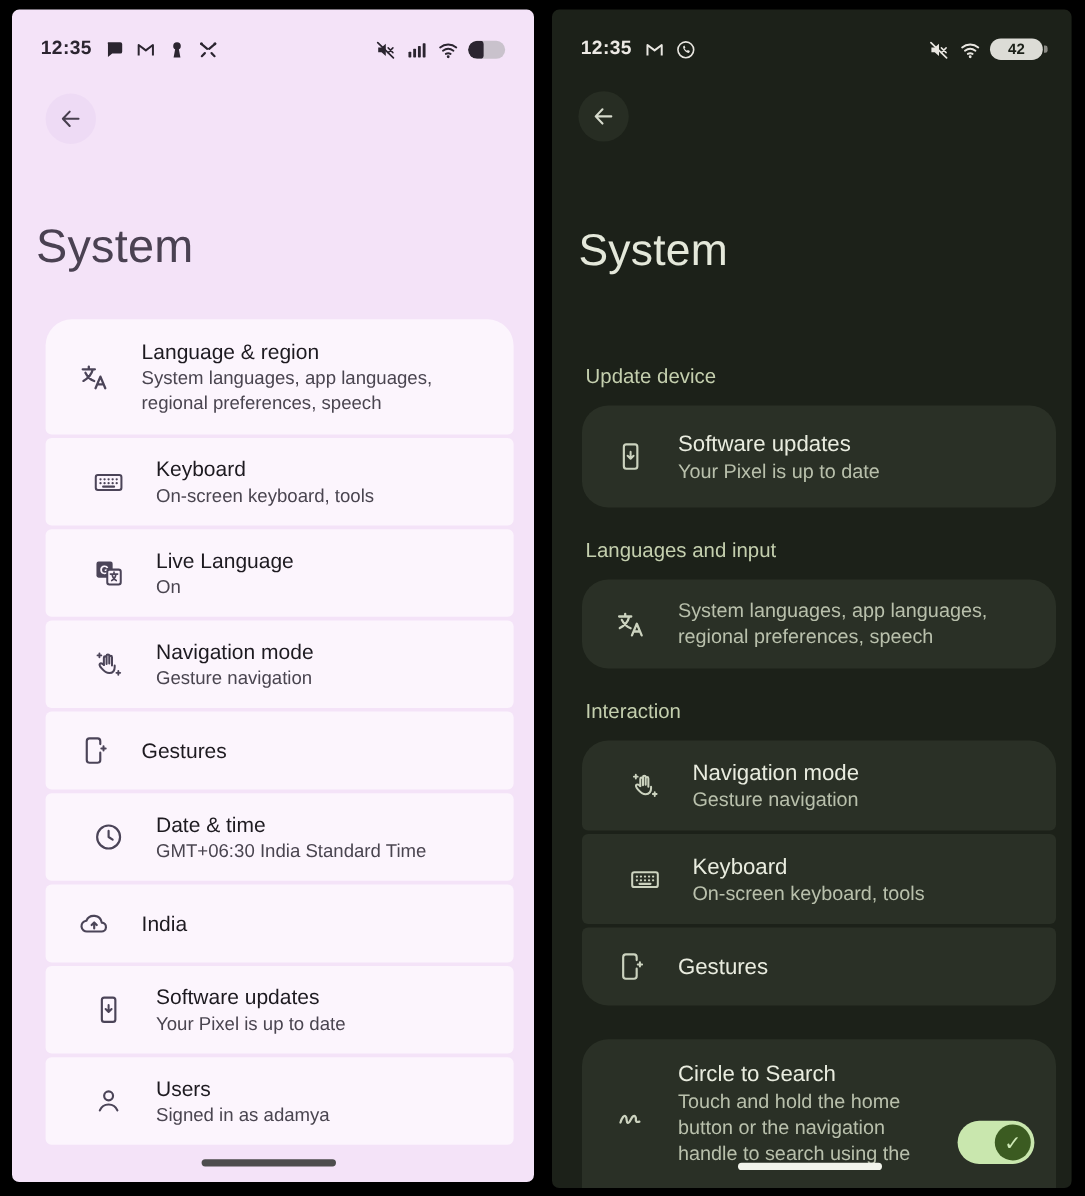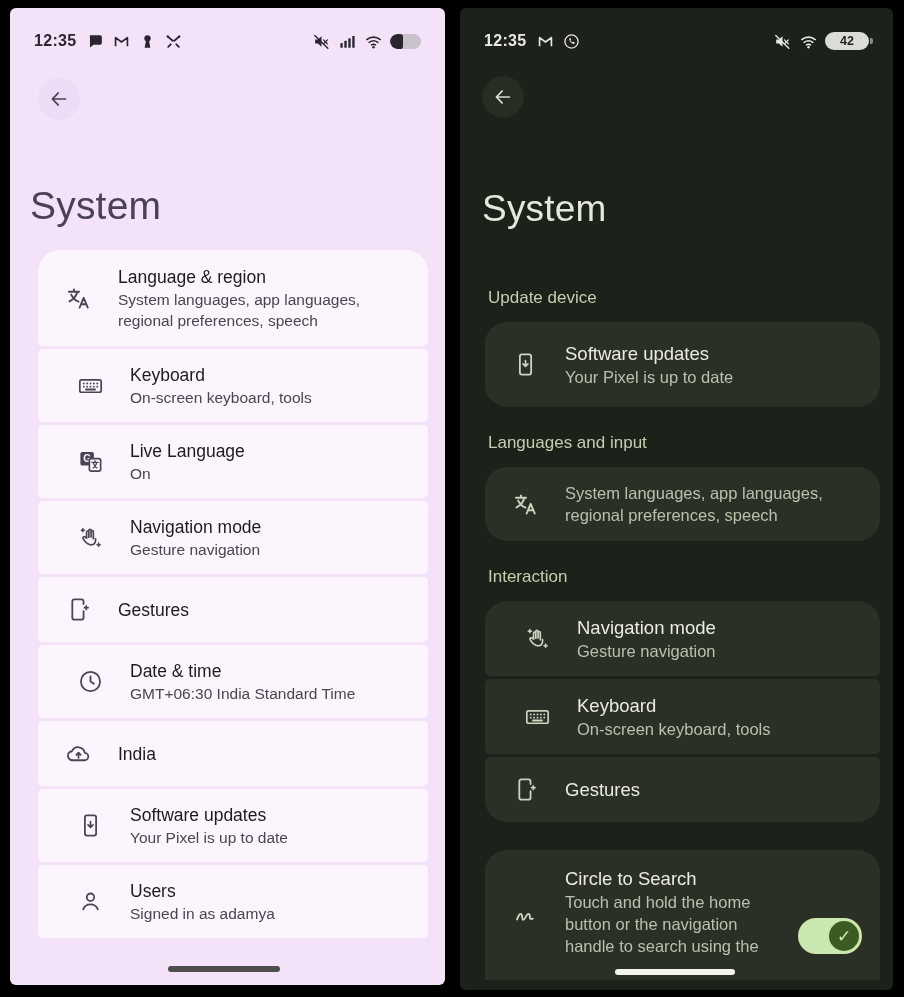--- a/index.html
+++ b/index.html
@@ -40,42 +40,42 @@
   .phone-right .pagetitle{top:180px;left:22px;font-size:37px;color:#e4e8da;}
 
   
   .list{position:absolute;box-sizing:border-box;}
   .phone-left .list{top:242px;left:28px;width:390px;}
   .phone-right .list{top:270px;left:25px;width:395px;}
 
   .card{display:flex;align-items:center;box-sizing:border-box;border-radius:5px;margin-bottom:3px;}
   .phone-left .card{background:#fcf5fd;}
   .phone-right .card{background:#2a3026;}
-  .phone-left .card:first-child{border-radius:22px 22px 5px 5px;}
+  .phone-left .card:first-child{border-radius:22px 22px 5px 5px;margin-top:16px;}
 
   .card .ic{width:80px;flex:0 0 80px;display:flex;align-items:center;justify-content:center;}
   .card .ic svg{width:27px;height:27px;}
   .phone-left .card .ic{color:#4b4458;}
   .phone-right .card .ic{color:#ccd3bf;}
 
   .card .txt{flex:1;padding-right:16px;}
   .t{font-weight:500;}
   .phone-left .t{font-size:17.5px;line-height:24px;color:#1d1a20;}
   .phone-right .t{font-size:18.5px;line-height:25px;color:#e9ecdf;}
   .s{font-weight:400;}
   .phone-left .s{font-size:15.5px;line-height:21px;color:#4a4550;}
   .phone-right .s{font-size:16.5px;line-height:22px;color:#b9c0ac;}
   .s:empty{display:none;}
 
   .pad-sub{padding:14px 12px;}
   .pad-solo{padding:19px 0;}
   .pad-big{padding:15px 0;}
 
   
-  .sechead{font-size:17px;font-weight:500;color:#c4cfae;margin:10px 0 14px 0;padding-left:3px;}
+  .sechead{font-size:17px;font-weight:500;color:#c4cfae;margin:26px 0 14px 0;padding-left:3px;}
   .gap-after{margin-bottom:26px;}
   .r-first{border-radius:22px 22px 5px 5px;}
   .r-last{border-radius:5px 5px 22px 22px;margin-bottom:28px;}
   .r-single{border-radius:22px;}
   .r-cut{border-radius:22px 22px 0 0;min-height:130px;align-items:flex-start;}
   .r-cut .ic{align-self:center;}
   .r-cut .txt{padding-top:16px;}
   .narrow{max-width:238px;}
 
   

